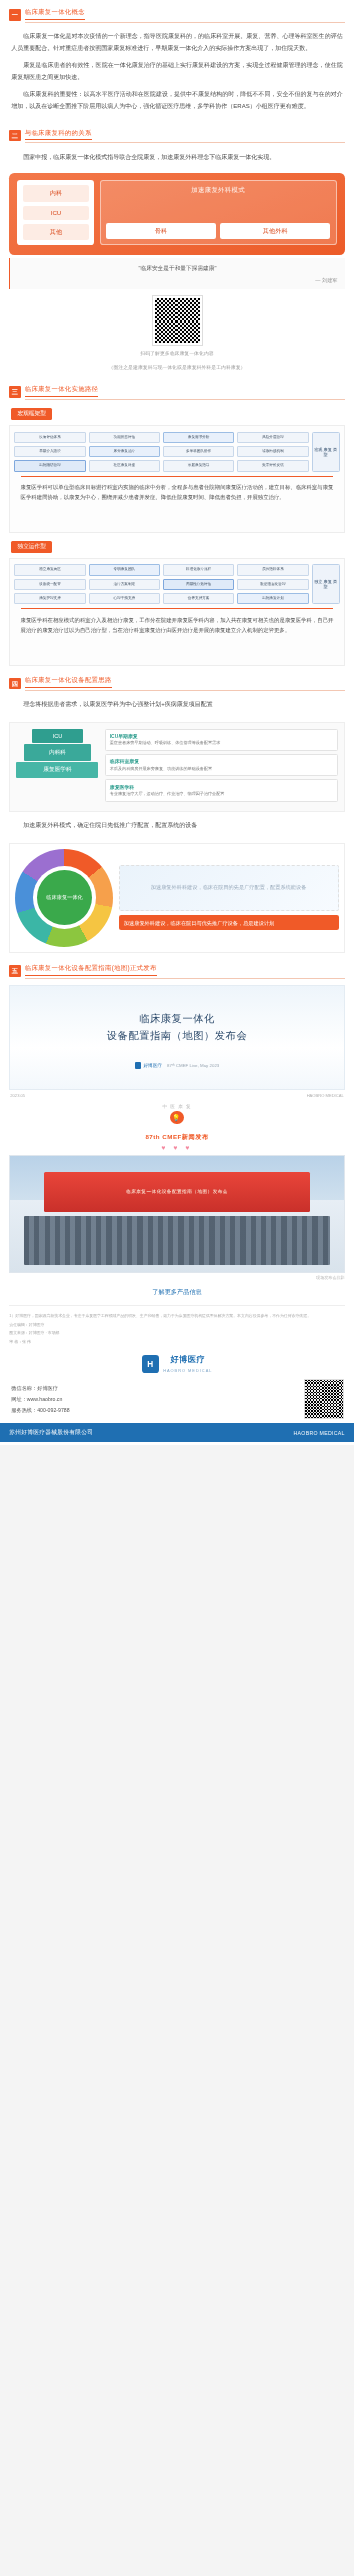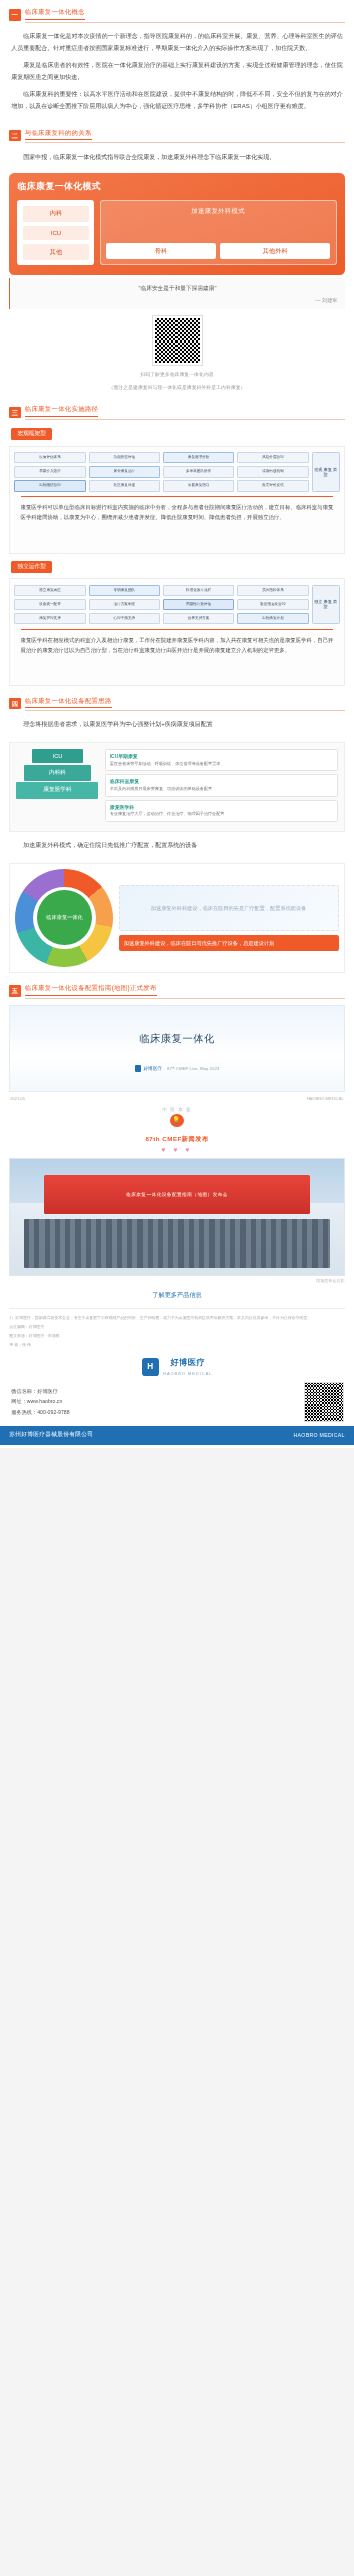--- a/index.html
+++ b/index.html
@@ -422,21 +422,20 @@
     <div class="sec-title-wrap">
       <span class="sec-title">与临床康复科的的关系</span>
     </div>
   </div>
   <div class="para-block">
     <p class="para">国家申报，临床康复一体化模式指导联合全院康复，加速康复外科理念下临床康复一体化实现。</p>
   </div>
 
   
   <div class="model-card">
-    <h3>临床康复一体化模式</h3>
     <div class="model-grid">
       <div class="model-left">
         <div class="m-pill">内科</div>
         <div class="m-pill">ICU</div>
         <div class="m-pill">其他</div>
       </div>
       <div class="model-right">
         <div class="m-right-title">加速康复外科模式</div>
         <div class="m-right-row">
           <div class="m-chip">骨科</div>
@@ -574,20 +573,21 @@
   <div class="sec-head">
     <div class="sec-num">五</div>
     <div class="sec-title-wrap">
       <span class="sec-title">临床康复一体化设备配置指南(地图)正式发布</span>
     </div>
   </div>
 
   <div class="poster-wrap">
     <div class="poster">
       <h2>临床康复一体化</h2>
+      <h2>设备配置指南（地图）发布会</h2>
       <div class="brandline">
         <span class="brand-logo-sm">
           <span class="brand-sq"></span>
           <span>好博医疗</span>
         </span>
         <span class="eng">87ᵗʰ CMEF Live, May 2023</span>
       </div>
     </div>
     <div class="poster-foot">
       <span>2023.05</span>

